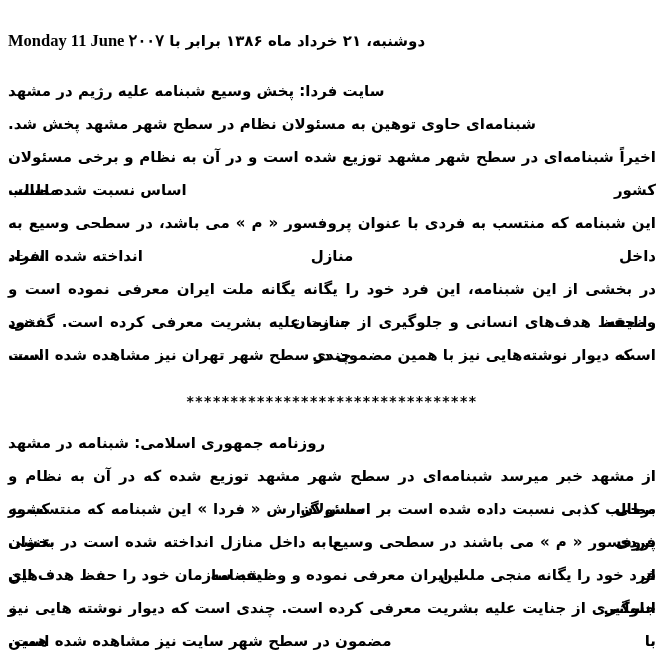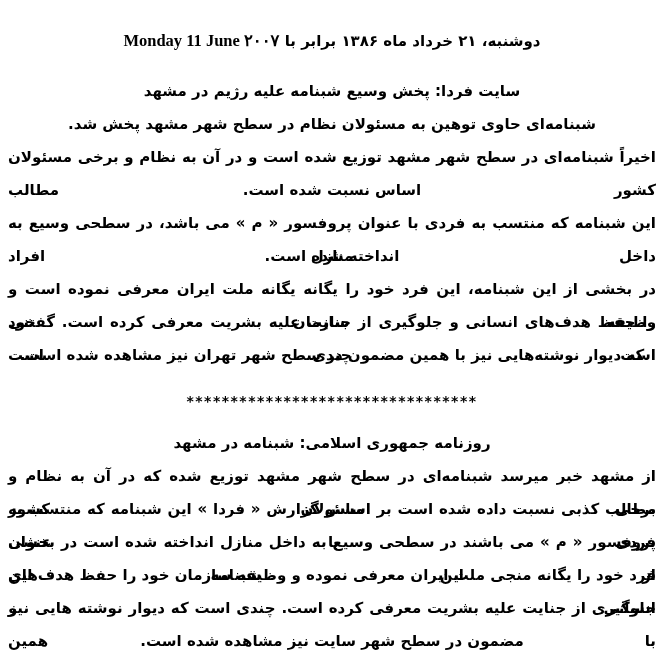--- a/index.html
+++ b/index.html
@@ -20,21 +20,21 @@
     padding: 24px 8px 0 8px;
     box-sizing: border-box;
     width: 664px;
   }
   .line {
     height: 33px;
     line-height: 33px;
     font-size: 15px;
   }
   .right {
-    text-align: center;
+    text-align: left;
     white-space: nowrap;
   }
   .just {
     text-align: justify;
     text-align-last: justify;
   }
   .headline-gap {
     margin-top: 18px;
   }
   .separator {

